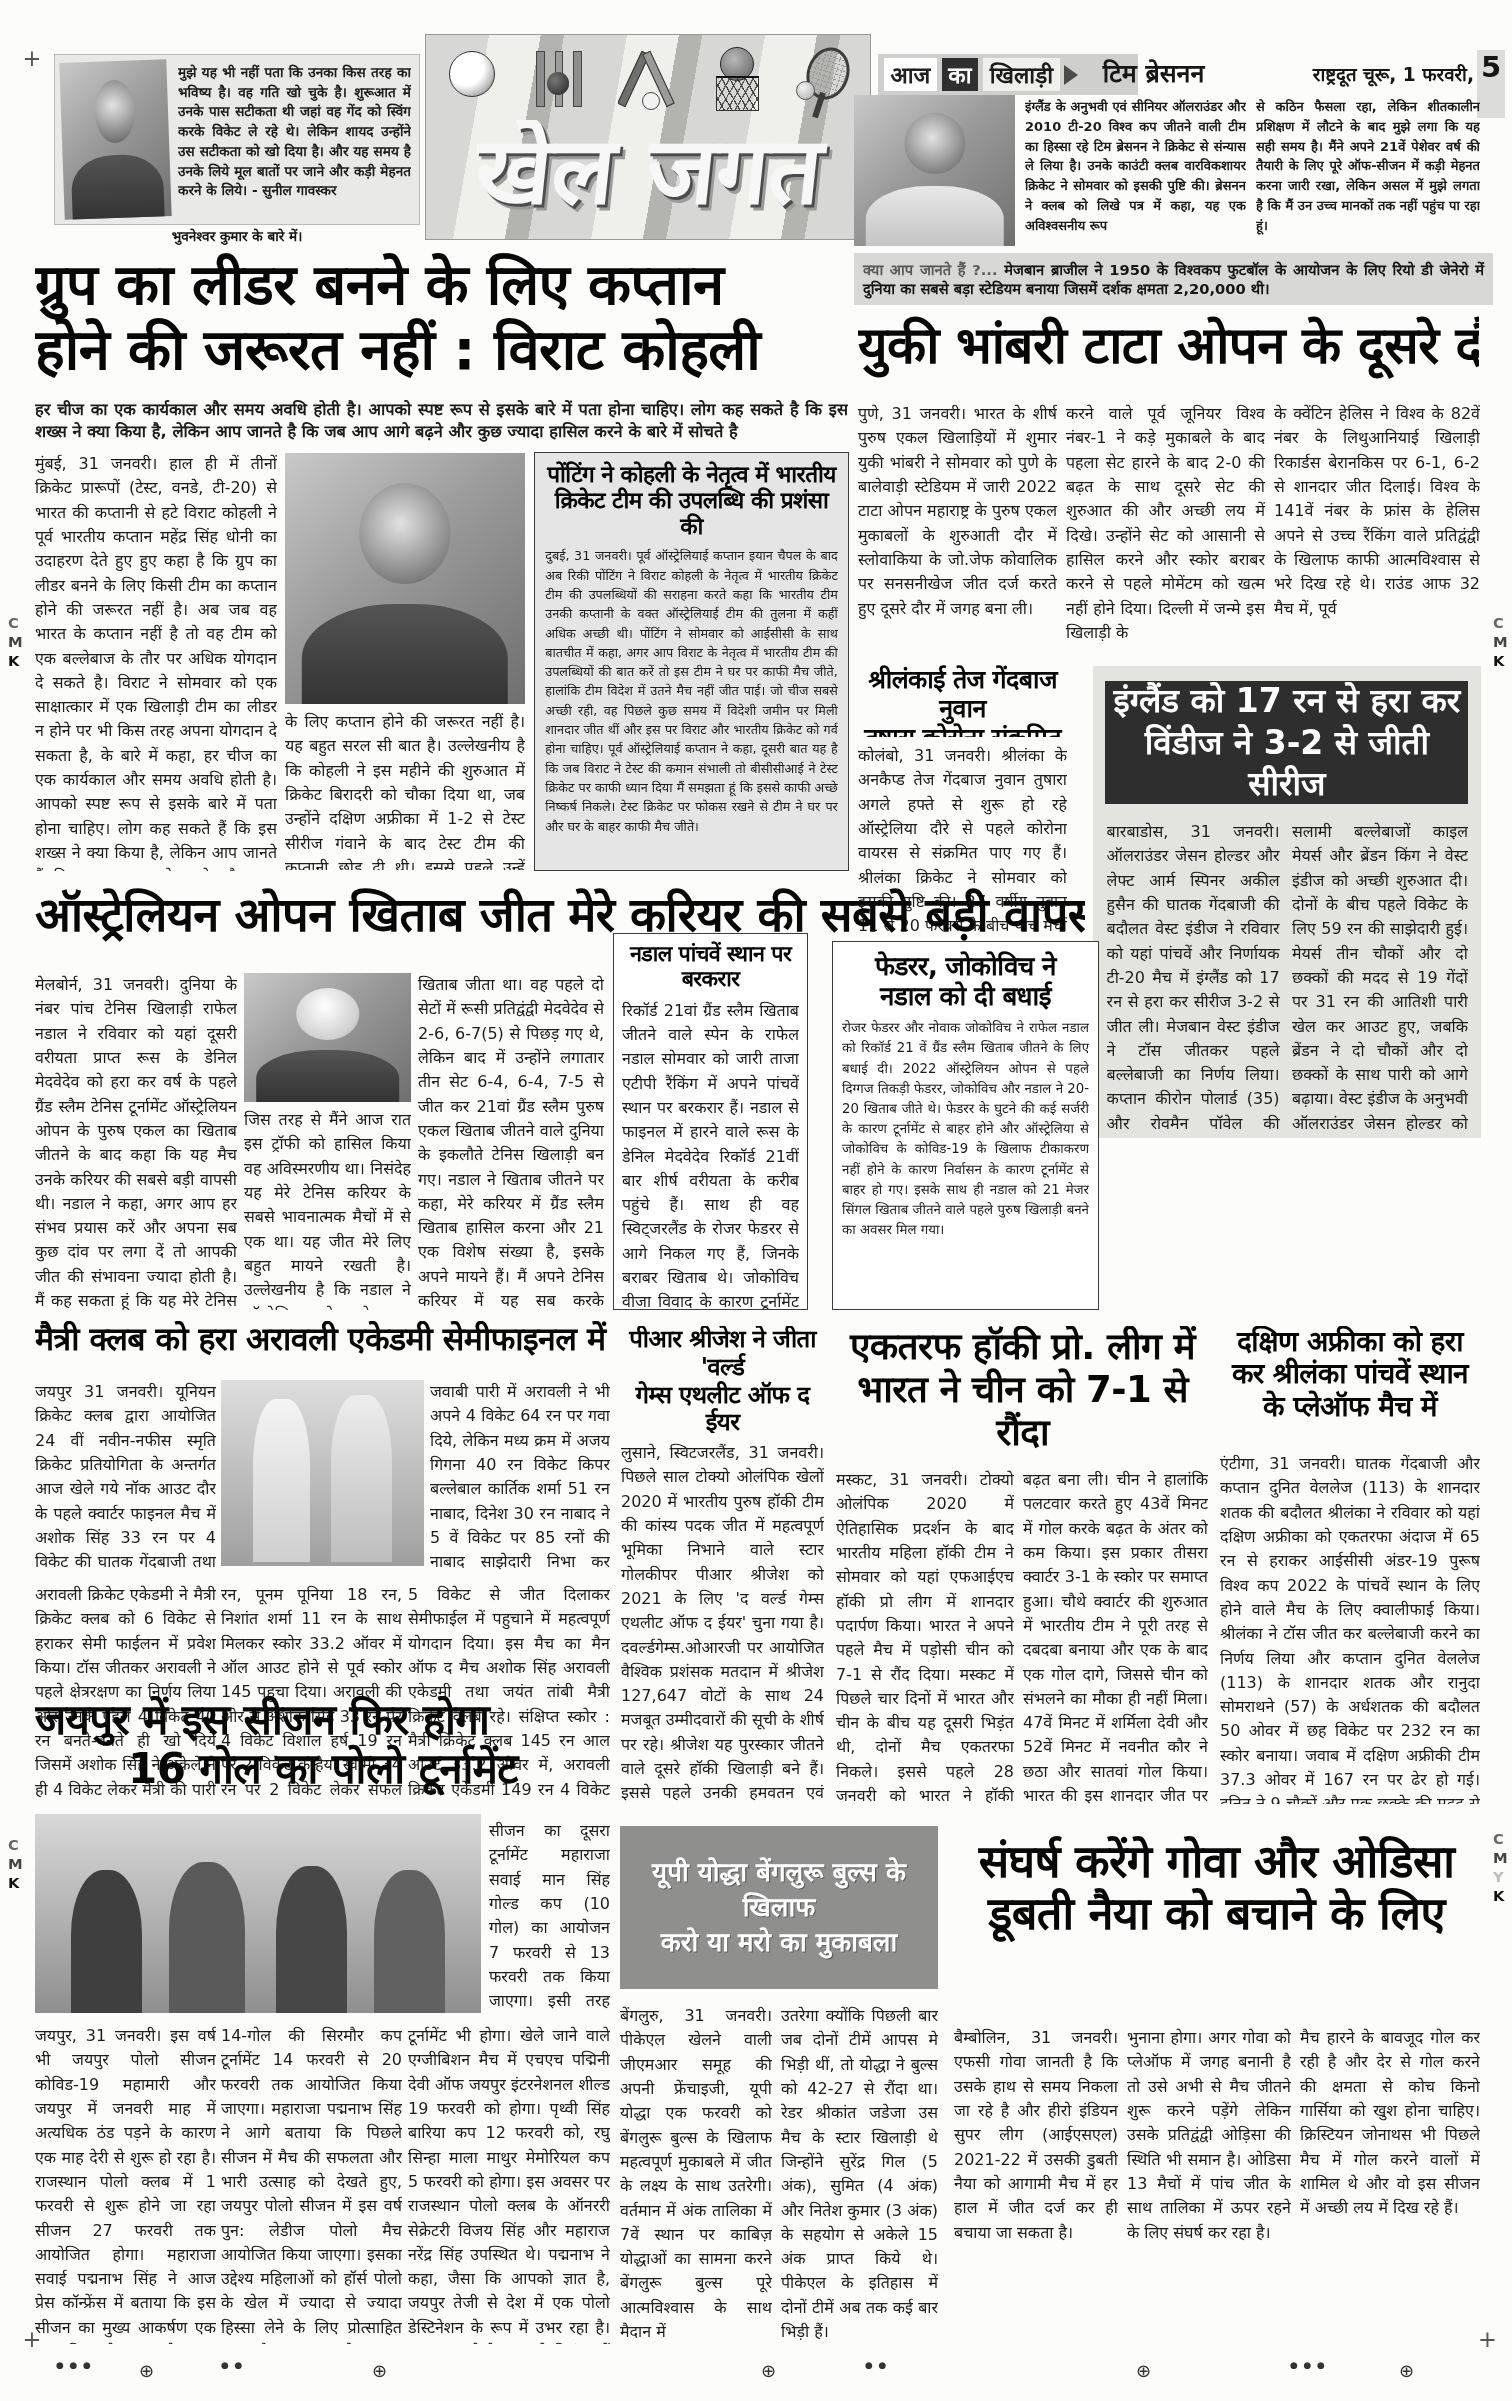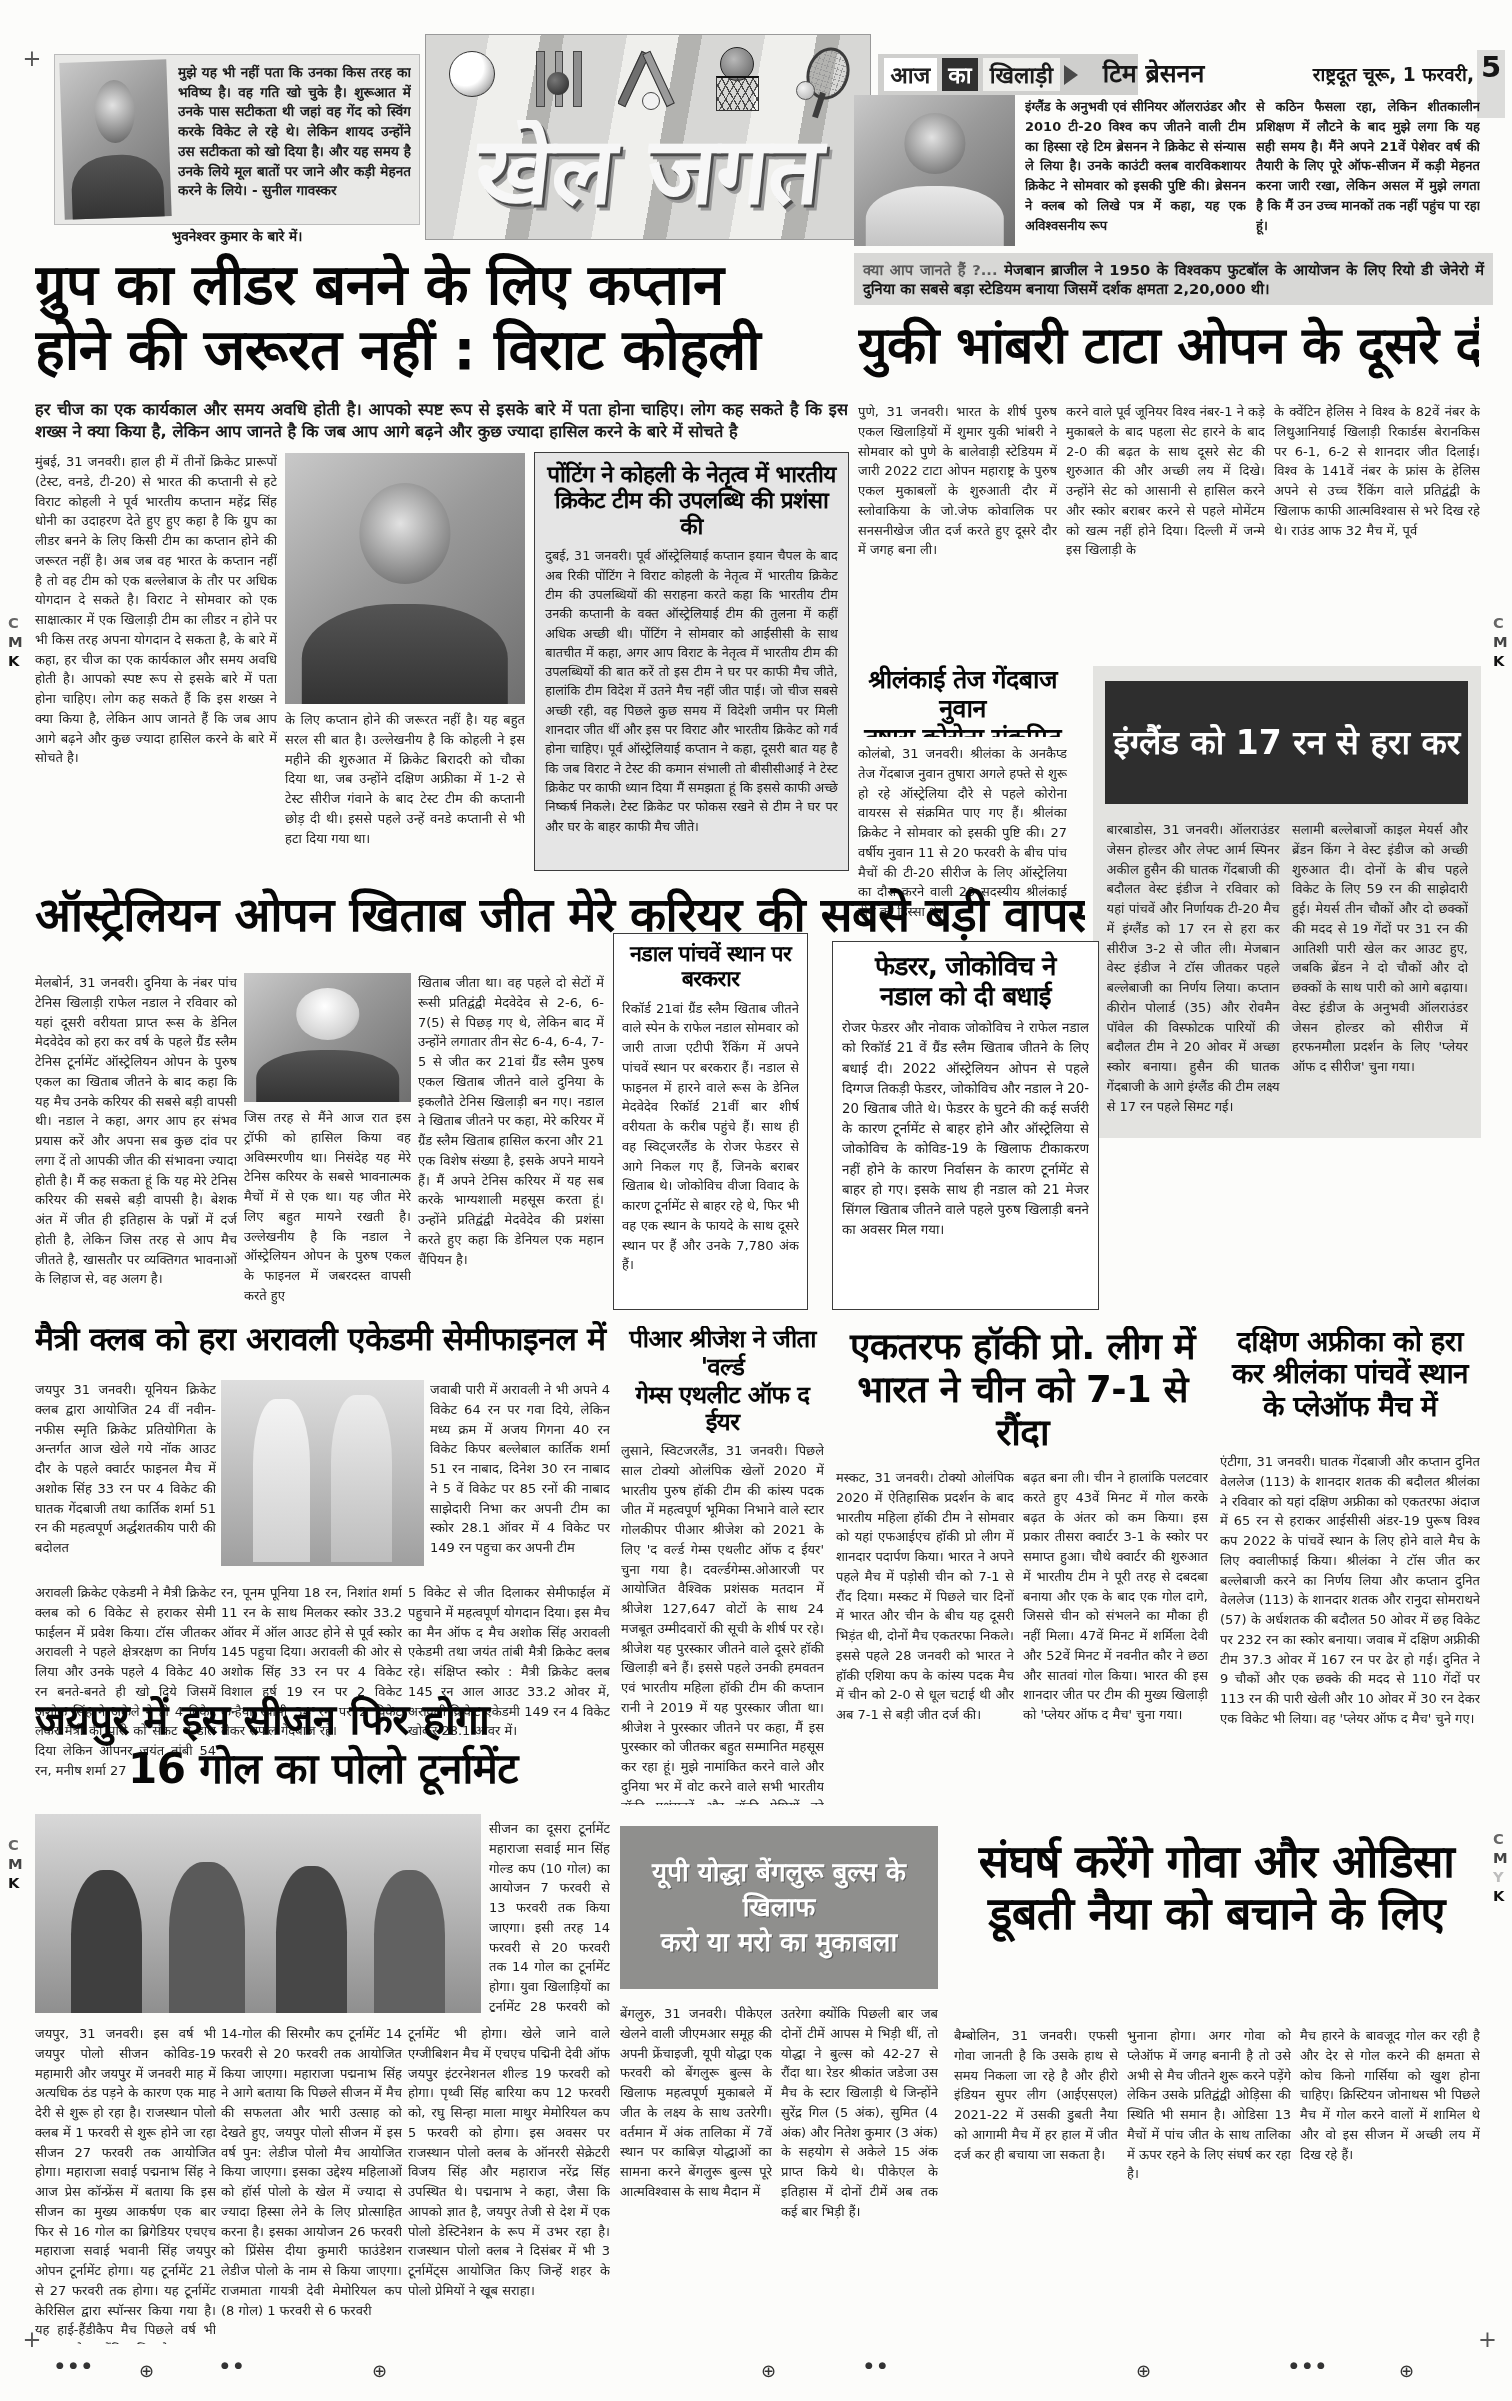--- a/index.html
+++ b/index.html
@@ -1,19 +1,19 @@
 <!DOCTYPE html>
 <html style="font-size:9px"><head>
 <meta charset="utf-8">
 <style>
   html,body{margin:0;padding:0;background:#8e8e8e;}
   .page{position:relative;width:1512px;height:2401px;background:#fcfcfa;
         font-family:"DejaVu Sans",sans-serif;color:#161616;overflow:hidden;}
   .c{position:absolute;overflow:hidden;}
-  .j{font-size:13px;line-height:1.52;text-align:justify;color:#1c1c1c;}
+  .j{font-size:16px;line-height:1.52;text-align:justify;color:#1c1c1c;}
   .hl{font-weight:900;color:#070707;letter-spacing:-0.6px;line-height:1.16;}
   .ctr{text-align:center;}
   .box{border:1.7px solid #3c3c3c;background:#fff;}
   .rev{background:#2e2e2e;color:#fff;}
   .mark{color:#333;font-weight:700;}
   .photo{background:linear-gradient(140deg,#c9c9c9,#9a9a9a 45%,#6f6f6f);position:absolute;overflow:hidden;}
   .ph-head{position:absolute;left:50%;top:12%;width:38%;height:40%;transform:translateX(-50%);
            border-radius:50%;background:radial-gradient(circle at 45% 40%,#e2e2e2,#7c7c7c 75%,#555);}
   .ph-body{position:absolute;left:50%;bottom:-8%;width:86%;height:48%;transform:translateX(-50%);
            border-radius:45% 45% 0 0;background:linear-gradient(#545454,#2d2d2d);}
@@ -117,20 +117,21 @@
 
   <div class="c hl ctr" style="left:858px;top:665px;width:209px;height:72px;font-size:25px;">
     <div>श्रीलंकाई तेज गेंदबाज नुवान</div>
     <div>तुषारा कोरोना संक्रमित</div>
   </div>
   <div class="c j" style="left:858px;top:744px;width:209px;height:237px;">कोलंबो, 31 जनवरी। श्रीलंका के अनकैप्ड तेज गेंदबाज नुवान तुषारा अगले हफ्ते से शुरू हो रहे ऑस्ट्रेलिया दौरे से पहले कोरोना वायरस से संक्रमित पाए गए हैं। श्रीलंका क्रिकेट ने सोमवार को इसकी पुष्टि की। 27 वर्षीय नुवान 11 से 20 फरवरी के बीच पांच मैचों की टी-20 सीरीज के लिए ऑस्ट्रेलिया का दौरा करने वाली 20 सदस्यीय श्रीलंकाई टीम का हिस्सा थे।</div>
 
   <div class="c" style="left:1093px;top:666px;width:388px;height:472px;background:#e3e3e0;">
     <div class="rev ctr" style="position:absolute;left:12.4px;top:14.7px;width:363px;height:123px;display:flex;flex-direction:column;justify-content:center;font-weight:900;font-size:33px;line-height:1.25;">
       <div>इंग्लैंड को 17 रन से हरा कर</div>
+      <div>विंडीज ने 3-2 से जीती सीरीज</div>
     </div>
     <div class="c j" style="left:13.6px;top:154px;width:173px;height:478px;">बारबाडोस, 31 जनवरी। ऑलराउंडर जेसन होल्डर और लेफ्ट आर्म स्पिनर अकील हुसैन की घातक गेंदबाजी की बदौलत वेस्ट इंडीज ने रविवार को यहां पांचवें और निर्णायक टी-20 मैच में इंग्लैंड को 17 रन से हरा कर सीरीज 3-2 से जीत ली। मेजबान वेस्ट इंडीज ने टॉस जीतकर पहले बल्लेबाजी का निर्णय लिया। कप्तान कीरोन पोलार्ड (35) और रोवमैन पॉवेल की विस्फोटक पारियों की बदौलत टीम ने 20 ओवर में अच्छा स्कोर बनाया। हुसैन की घातक गेंदबाजी के आगे इंग्लैंड की टीम लक्ष्य से 17 रन पहले सिमट गई।</div>
     <div class="c j" style="left:199px;top:154px;width:176px;height:478px;">सलामी बल्लेबाजों काइल मेयर्स और ब्रेंडन किंग ने वेस्ट इंडीज को अच्छी शुरुआत दी। दोनों के बीच पहले विकेट के लिए 59 रन की साझेदारी हुई। मेयर्स तीन चौकों और दो छक्कों की मदद से 19 गेंदों पर 31 रन की आतिशी पारी खेल कर आउट हुए, जबकि ब्रेंडन ने दो चौकों और दो छक्कों के साथ पारी को आगे बढ़ाया। वेस्ट इंडीज के अनुभवी ऑलराउंडर जेसन होल्डर को सीरीज में हरफनमौला प्रदर्शन के लिए 'प्लेयर ऑफ द सीरीज' चुना गया।</div>
   </div>
 
   <div class="c hl" style="left:35px;top:888px;width:1050px;height:69px;font-size:47px;white-space:nowrap;">ऑस्ट्रेलियन ओपन खिताब जीत मेरे करियर की सबसे बड़ी वापसी : नडाल</div>
 
   <div class="c j" style="left:35px;top:973px;width:202px;height:337px;">मेलबोर्न, 31 जनवरी। दुनिया के नंबर पांच टेनिस खिलाड़ी राफेल नडाल ने रविवार को यहां दूसरी वरीयता प्राप्त रूस के डेनिल मेदवेदेव को हरा कर वर्ष के पहले ग्रैंड स्लैम टेनिस टूर्नामेंट ऑस्ट्रेलियन ओपन के पुरुष एकल का खिताब जीतने के बाद कहा कि यह मैच उनके करियर की सबसे बड़ी वापसी थी। नडाल ने कहा, अगर आप हर संभव प्रयास करें और अपना सब कुछ दांव पर लगा दें तो आपकी जीत की संभावना ज्यादा होती है। मैं कह सकता हूं कि यह मेरे टेनिस करियर की सबसे बड़ी वापसी है। बेशक अंत में जीत ही इतिहास के पन्नों में दर्ज होती है, लेकिन जिस तरह से आप मैच जीतते है, खासतौर पर व्यक्तिगत भावनाओं के लिहाज से, वह अलग है।</div>
   <div class="photo" style="left:244px;top:973px;width:167px;height:129px;">
     <div class="ph-head" style="background:radial-gradient(circle at 45% 35%,#fff,#cfcfcf 70%,#8a8a8a);"></div>

